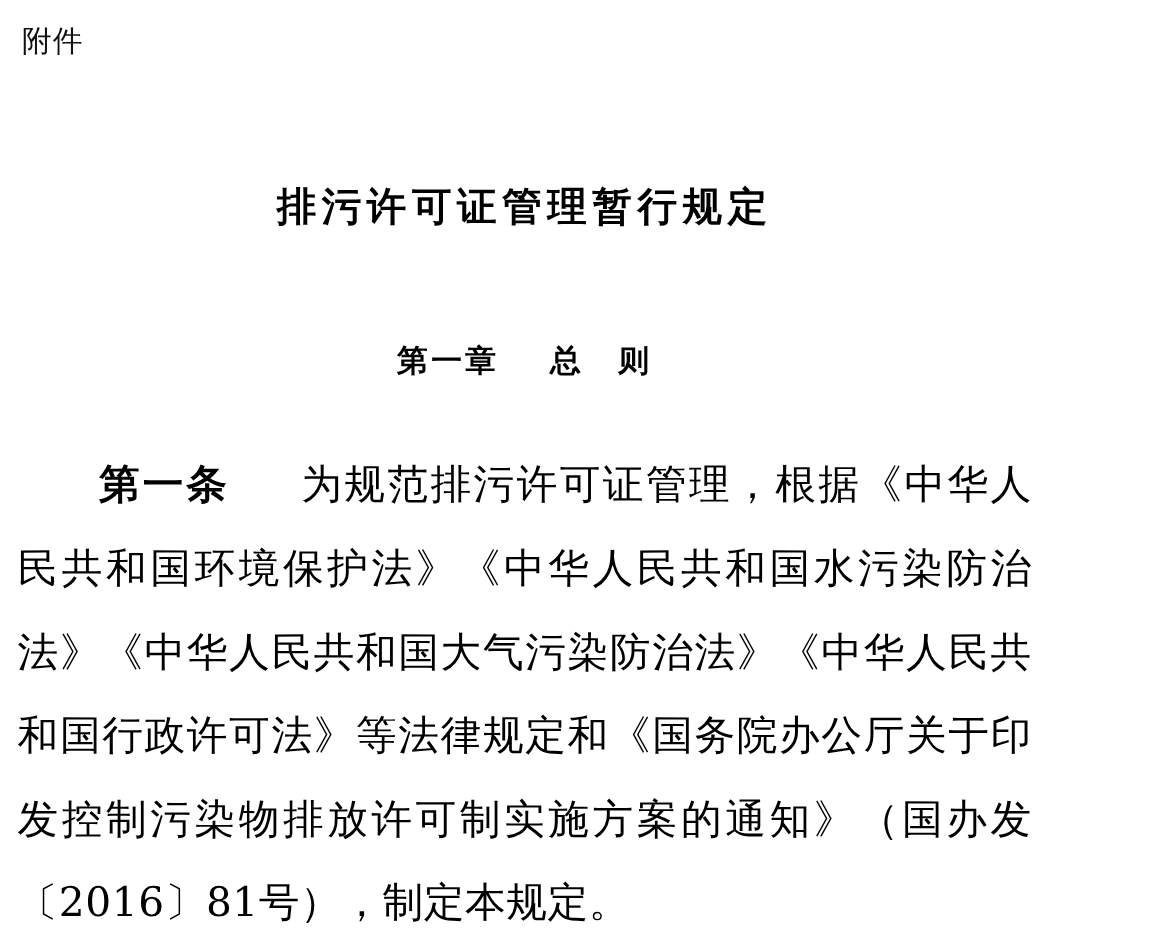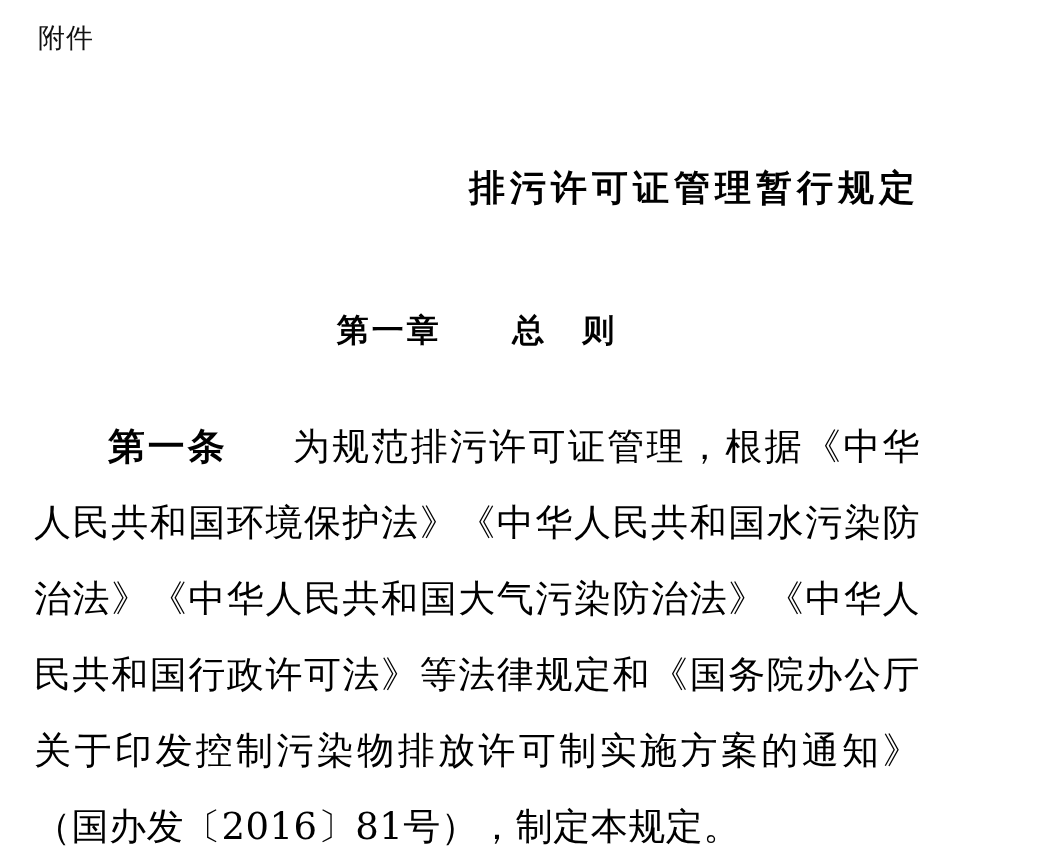--- a/index.html
+++ b/index.html
@@ -12,47 +12,47 @@
     height: 850px;
     font-family: "Liberation Serif", "DejaVu Serif", serif;
     color: #000000;
     overflow: hidden;
   }
   .page {
     position: relative;
     width: 954px;
     height: 850px;
     box-sizing: border-box;
-    padding: 0 34px;
+    padding: 0 16px;
   }
   .attachment-label {
     font-family: "DejaVu Sans", "Liberation Sans", sans-serif;
     font-size: 27px;
     letter-spacing: 1px;
     margin: 0;
     padding-top: 22px;
     padding-left: 4px;
     line-height: 1.2;
     color: #111;
   }
   .doc-title {
-    text-align: right;
+    text-align: center;
     font-family: "DejaVu Sans", "Liberation Sans", sans-serif;
     font-weight: bold;
     font-size: 36px;
     letter-spacing: 5px;
     margin: 0;
     padding-top: 110px;
     color: #000;
   }
   .chapter-heading {
     text-align: center;
-    font-family: Liberation Mono, monospace;
+    font-family: Liberation Serif, serif;
     font-weight: bold;
-    font-size: 32px;
+    font-size: 28px;
     letter-spacing: 3px;
     margin: 0;
     padding-top: 96px;
     color: #000;
   }
   .chapter-heading .gap {
     display: inline-block;
     width: 26px;
   }
   .body-block {

